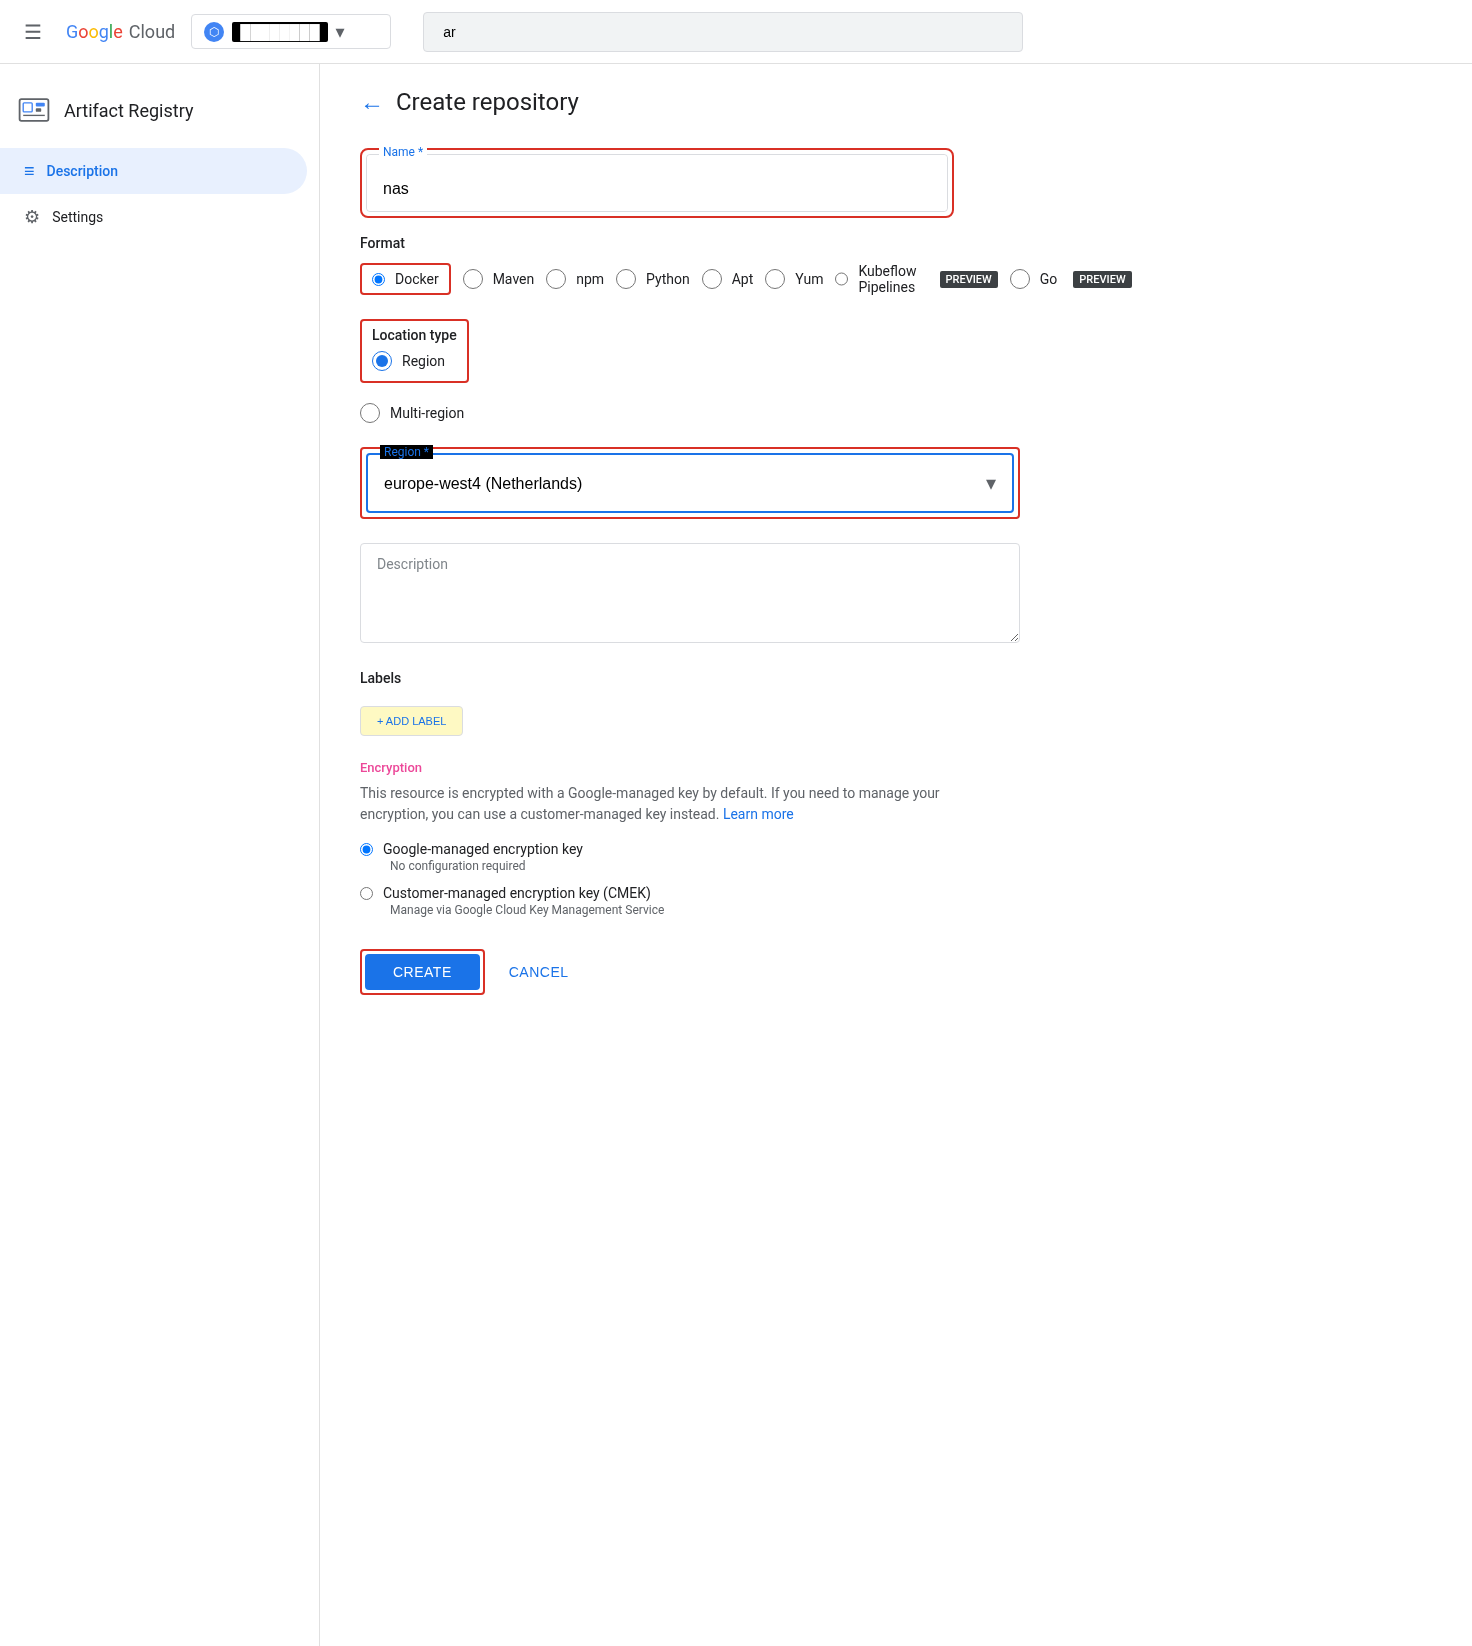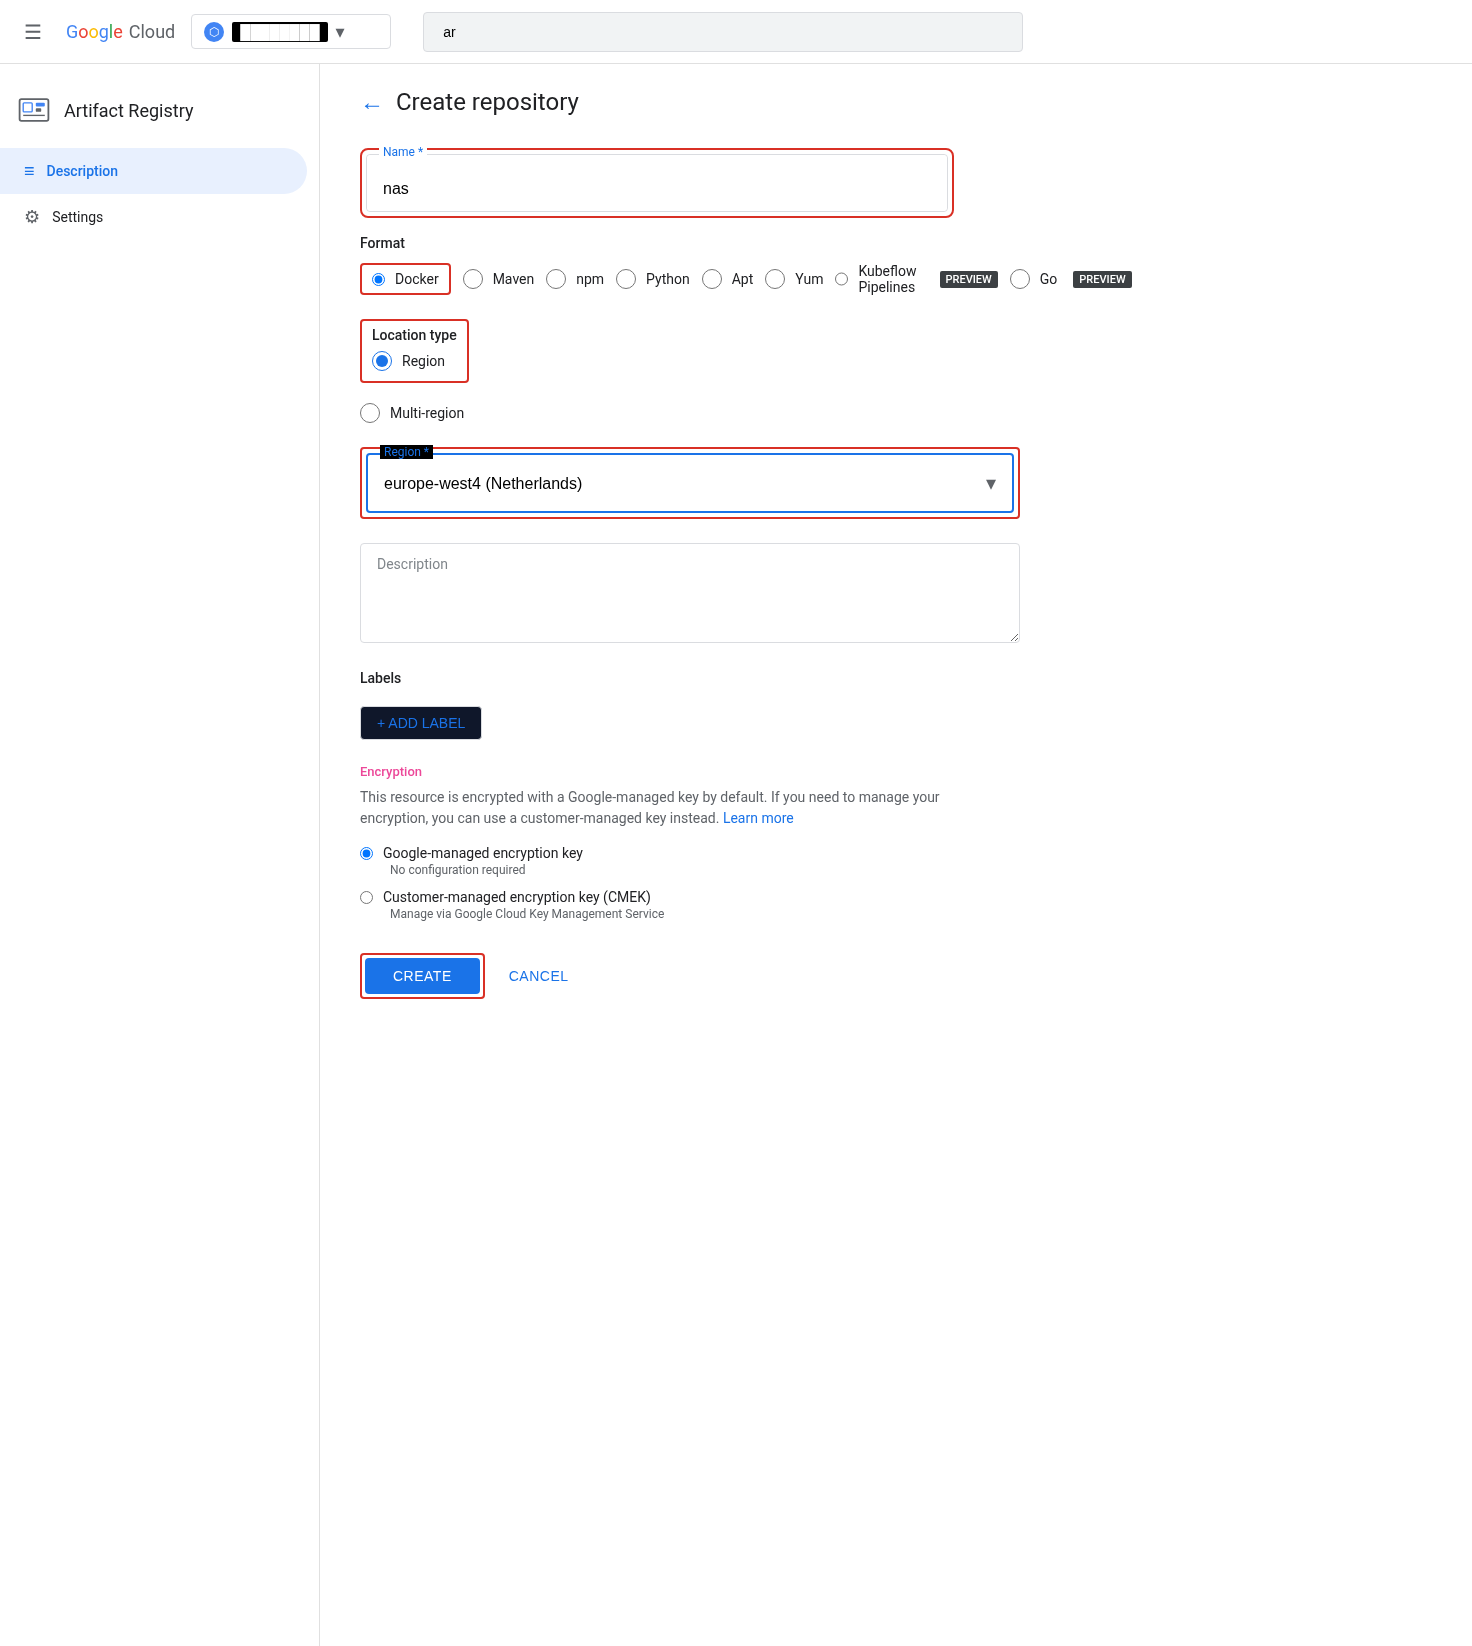--- a/index.html
+++ b/index.html
@@ -360,25 +360,25 @@
     .labels-section {
       margin-bottom: 24px;
     }
     .add-label-btn {
       display: inline-flex;
       align-items: center;
       gap: 6px;
       border: 1px solid #dadce0;
       border-radius: 4px;
       padding: 8px 16px;
-      font-size: 14px;
-      font-weight: 500;
-      color: #1a73e8;
-      cursor: pointer;
-      background: #0f172a;
+      font-size: 11px;
+      font-weight: 500;
+      color: #1a73e8;
+      cursor: pointer;
+      background: #fef9c3;
       margin-top: 8px;
     }
 
     
     .encryption-section {
       margin-bottom: 32px;
     }
     .encryption-title {
       font-size: 13px;
       font-weight: 500;

